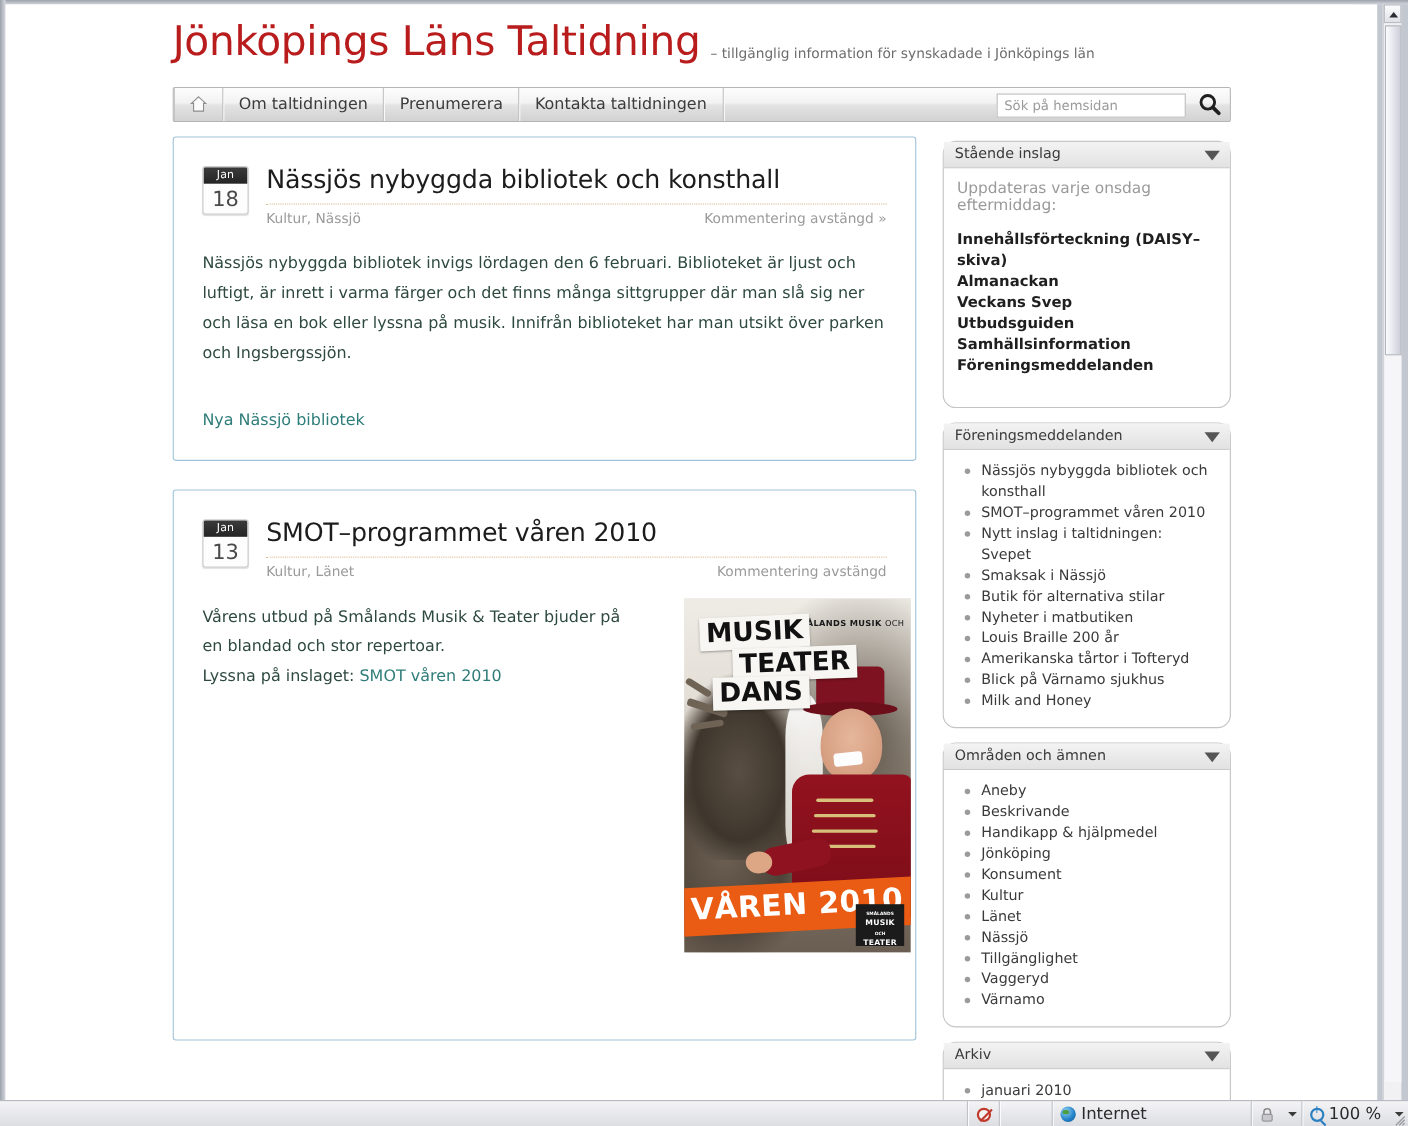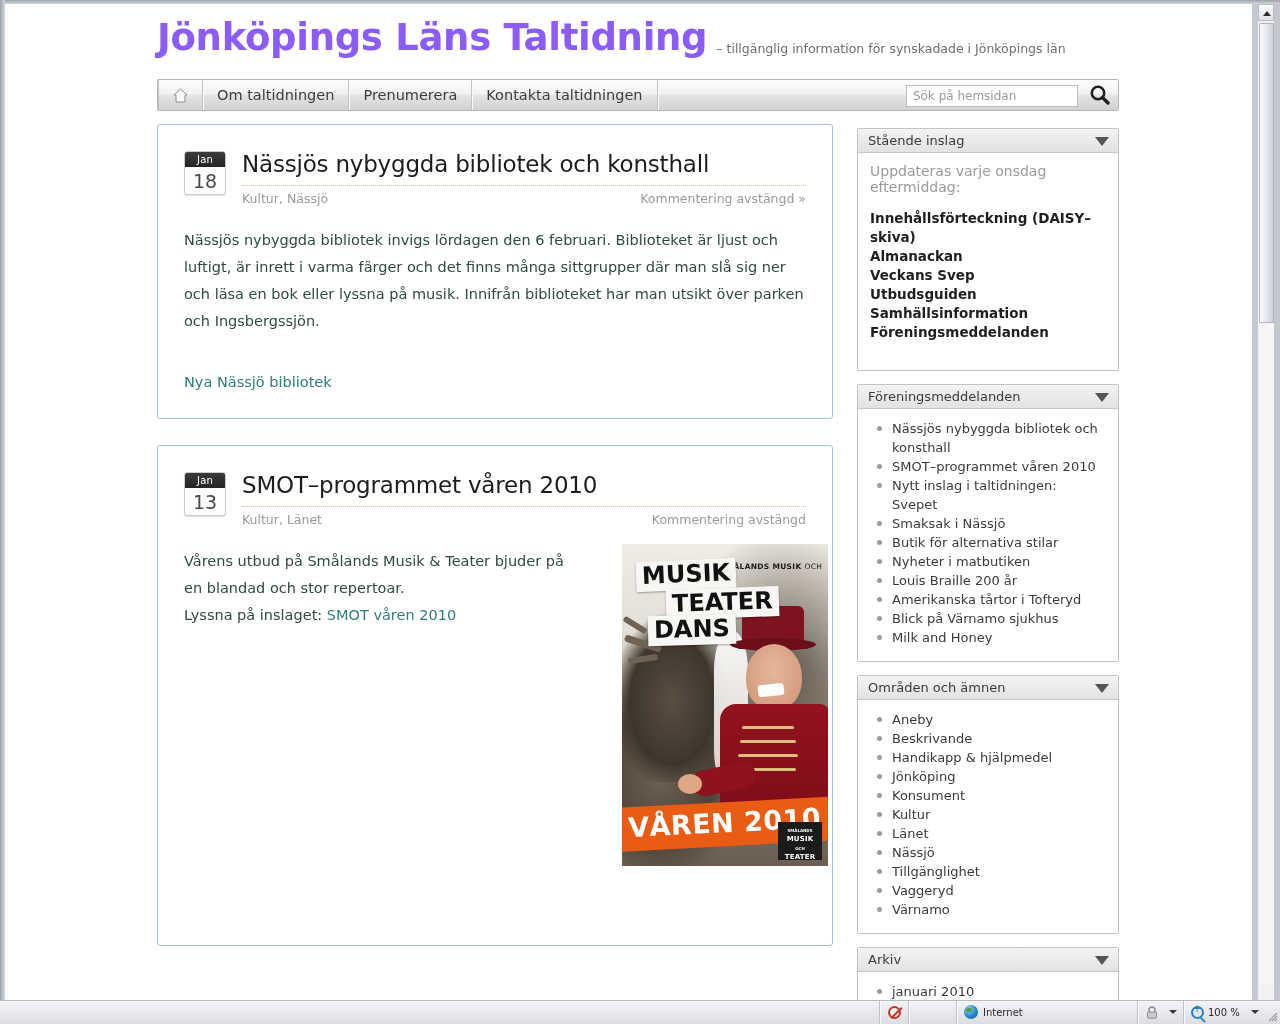--- a/index.html
+++ b/index.html
@@ -66,22 +66,22 @@
     background: #ffffff;
   }
 
   
   #header {
     position: absolute; left: 152px; top: 8px; width: 962px; height: 60px;
   }
   #site-title {
     font-family: "DejaVu Sans", "Liberation Sans", sans-serif;
     font-size: 37px;
-    font-weight: 700;
-    color: #8b5cf6;
+    font-weight: 400;
+    color: #b91c1c;
     letter-spacing: -0.3px;
     display: inline-block;
     line-height: 52px;
     vertical-align: bottom;
     text-align: center;
   }
   #site-tagline {
     display: inline-block;
     font-size: 12.5px;
     color: #6d6d6d;
@@ -353,21 +353,21 @@
     letter-spacing: 0.2px;
   }
   .poster-logo .tiny { font-size: 4px; display: block; letter-spacing: 0; }
 
   
   #sidebar {
     position: absolute; left: 852px; top: 124px; width: 262px;
   }
   .widget {
     border: 1px solid #c3c3c3;
-    border-radius: 2px;
+    border-radius: 12px;
     margin-bottom: 13px;
     background: #ffffff;
   }
   .widget-head {
     height: 24px;
     line-height: 24px;
     background: linear-gradient(to bottom, #f3f3f3, #e2e2e2);
     border-bottom: 1px solid #c9c9c9;
     padding: 0 10px;
     font-size: 13px;
@@ -411,21 +411,21 @@
     border-radius: 50%;
     background: #9b9b9b;
   }
   #widget-standing .widget-body { padding-bottom: 28px; }
 
   
   #statusbar {
     position: absolute; left: 0; bottom: 0; width: 1280px; height: 24px;
     background: linear-gradient(to bottom, #f4f4f6, #dcdde2);
     border-top: 1px solid #b9bbc2;
-    font-size: 10px;
+    font-size: 15px;
     color: #2a2a2a;
   }
   .sb-cell {
     position: absolute; top: 0; height: 23px; line-height: 23px;
     border-right: 1px solid #c0c2c8;
     box-shadow: 1px 0 0 #fbfbfd;
   }
   #sb-c1 { left: 0; width: 880px; }
   #sb-c2 { left: 881px; width: 28px; text-align: center; }
   #sb-c3 { left: 910px; width: 47px; }

